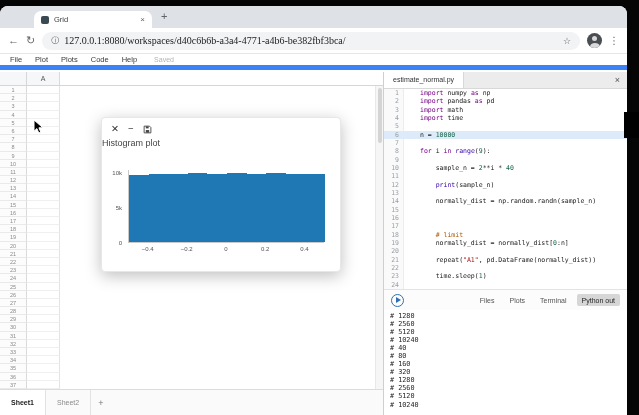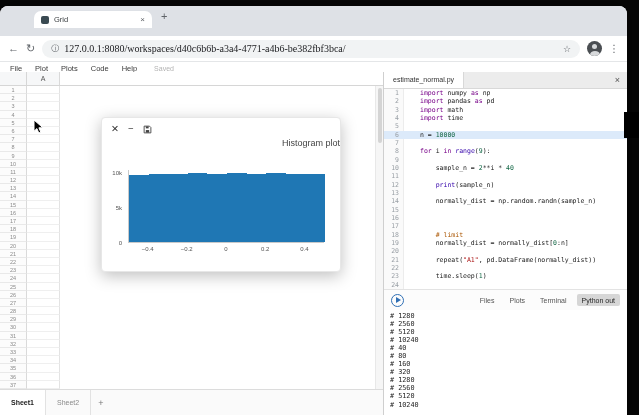--- a/index.html
+++ b/index.html
@@ -4,40 +4,40 @@
 <title>Grid</title>
 <style>
   * { margin:0; padding:0; box-sizing:border-box; }
   html,body { background:#000; }
   .stage { position:relative; width:639px; height:415px; background:#060606; overflow:hidden;
            font-family:"Liberation Sans", sans-serif; -webkit-font-smoothing:antialiased; }
   .window { position:absolute; left:0; top:6px; width:627px; height:409px; background:#fff;
             border-radius:8px 8px 0 0; overflow:hidden; box-shadow:0 0 18px rgba(0,0,0,.6); }
 
   
-  .tabstrip { height:30px; background:#dee1e6; position:relative; }
+  .tabstrip { height:22px; background:#dee1e6; position:relative; }
   .btab { position:absolute; left:34px; top:5px; width:118px; height:17px; background:#fff;
           border-radius:7px 7px 0 0; display:flex; align-items:center; padding:0 7px; }
   .favicon { width:8px; height:8px; border-radius:2px; background:#3a4a52; flex:0 0 auto; }
   .btab-title { font-size:7.5px; color:#3c4043; margin-left:5px; white-space:nowrap; }
   .btab-close { margin-left:auto; font-size:8px; color:#5f6368; line-height:1; cursor:default; }
   .newtab { position:absolute; left:161px; top:4px; font-size:11px; color:#5f6368; }
   .toolbar { height:26px; background:#fff; border-bottom:1px solid #e4e6e8; display:flex; align-items:center; padding:0 8px; gap:7px; }
   .navicon { font-size:11px; color:#5f6368; line-height:1; }
   .omnibox { flex:1; height:18px; background:#f1f3f4; border-radius:9px; display:flex; align-items:center; padding:0 9px; gap:5px; min-width:0; }
   .pageinfo { font-size:8px; color:#5f6368; }
   .url { font-size:10px; color:#202124; white-space:nowrap; overflow:hidden;font-family:Liberation Serif, serif; }
   .star { margin-left:auto; font-size:9px; color:#5f6368; }
   .avatar { width:15px; height:15px; border-radius:50%; background:#4a4e52; position:relative; overflow:hidden; flex:0 0 auto; }
   .avatar::before { content:""; position:absolute; top:3px; left:5px; width:5px; height:5px; border-radius:50%; background:#d7d9db; }
   .avatar::after  { content:""; position:absolute; top:9.5px; left:2.5px; width:10px; height:7px; border-radius:50% 50% 0 0; background:#d7d9db; }
   .dots { font-size:10px; color:#5f6368; }
 
   
-  .menubar { height:16px; background:#fff; border-bottom:3px solid #3b82f6; position:relative;
+  .menubar { height:16px; background:#fff; border-bottom:5px solid #3b82f6; position:relative;
              display:flex; align-items:center; padding-left:10px; gap:13px; }
   .menu-item { font-size:7.5px; color:#3a3a3a; }
   .saved { font-size:7px; color:#b3b3b3; margin-left:4px; }
   .doc-title { position:absolute; left:50%; transform:translateX(-50%); font-size:7.5px; color:#555;margin-top:29px; }
 
   
   .main { position:absolute; top:66px; left:0; right:0; bottom:0; display:flex; }
 
   
   .sheetpanel { width:384px; border-right:1px solid #cfcfcf; display:flex; flex-direction:column; position:relative; background:#fff; }
@@ -77,21 +77,21 @@
   .outtab.active { background:#d6d6d6; color:#1f1f1f; }
   .console { flex:1; overflow:hidden; font-family:"DejaVu Sans Mono", monospace; font-size:6.8px; color:#222;
              padding:2px 0 0 6px; background:#fff; }
   .conline { height:8.05px; line-height:8.05px; white-space:pre; }
 
   
   .plotwin { position:absolute; left:101px; top:117px; width:240px; height:155px; background:#fff;
              border:1px solid #e7e7e7; border-radius:4px; box-shadow:0 4px 16px rgba(0,0,0,.25); }
   .pw-controls { position:absolute; left:9px; top:6px; display:flex; gap:9px; align-items:center; }
   .pw-close, .pw-min { font-size:9.5px; color:#333; line-height:10px; }
-  .pw-title { position:absolute; top:20px; left:0; right:0; text-align:right; font-size:9px; color:#444; }
+  .pw-title { position:absolute; top:20px; left:0; right:0; text-align:left; font-size:9px; color:#444; }
   .plotbox { position:absolute; left:26px; top:52px; width:196px; height:73px;
              border-left:1px solid #c9c9c9; border-bottom:1px solid #c9c9c9; }
   .bar { position:absolute; bottom:0; }
   .ytick { position:absolute; width:18px; right:218px; text-align:right; font-size:6px; color:#555; }
   .xtick { position:absolute; width:20px; text-align:center; font-size:6px; color:#555; }
 
   .notch { position:absolute; left:624px; top:112px; width:15px; height:26px; background:#000; }
   .cursor { position:absolute; left:33px; top:119px; }
 </style>
 </head>

